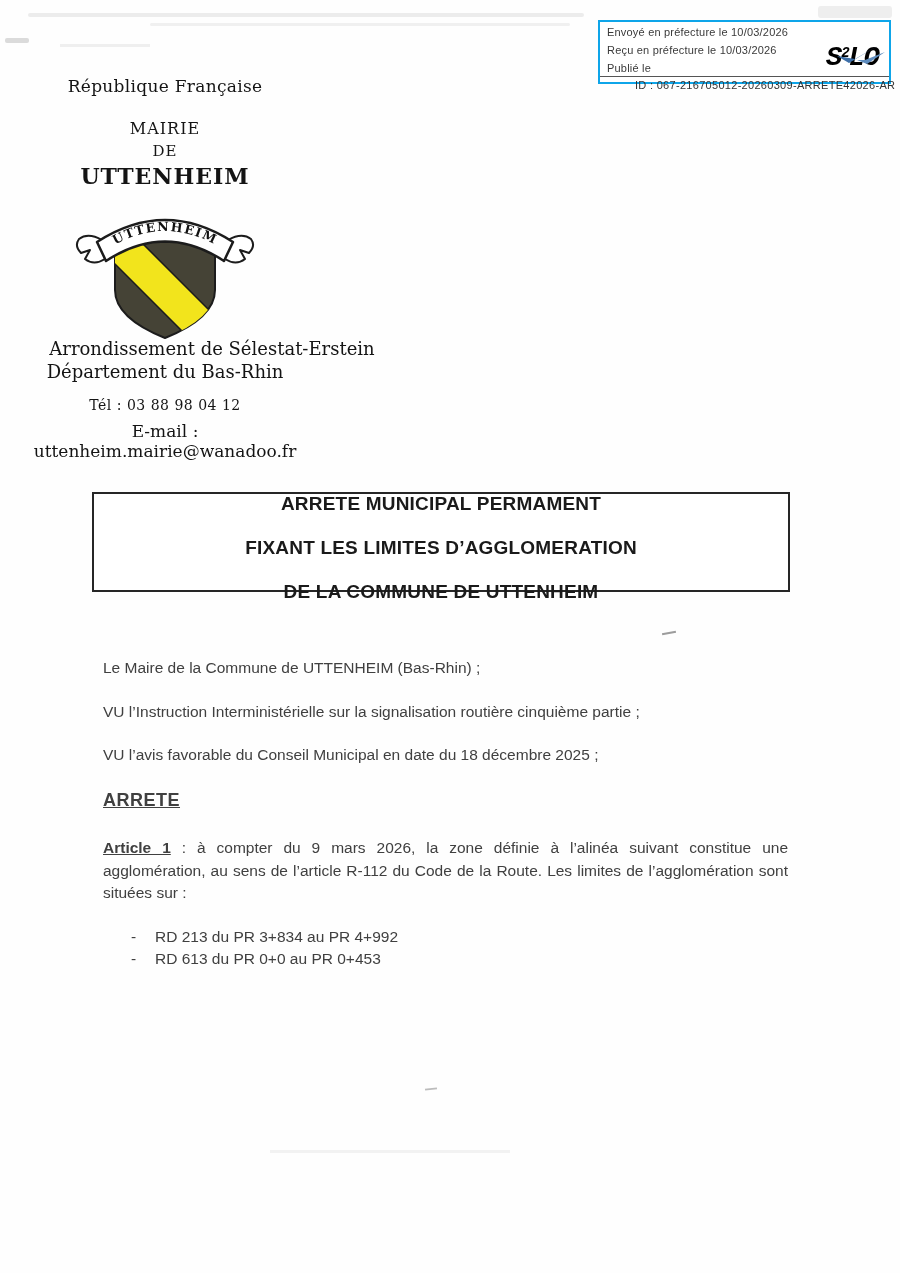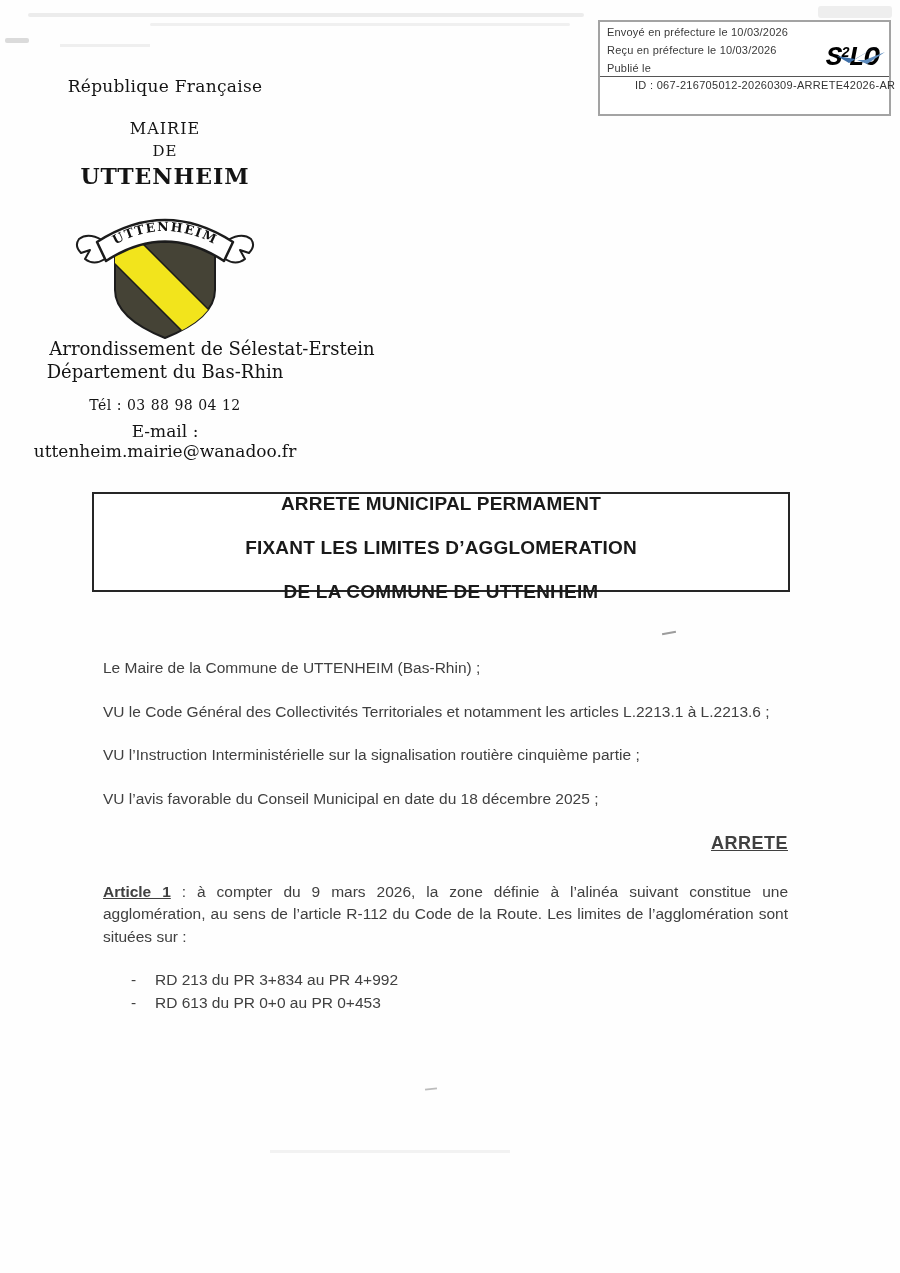--- a/index.html
+++ b/index.html
@@ -20,22 +20,22 @@
   .a4{left:5px;top:38px;width:24px;height:5px;opacity:.35;border-radius:2px;}
   .a5{left:60px;top:44px;width:90px;height:3px;opacity:.15;}
   .a6{left:618px;top:562px;width:16px;height:2px;opacity:.55;transform:rotate(-8deg);background:#4a4a4a;}
   .a7{left:662px;top:632px;width:14px;height:2px;opacity:.55;transform:rotate(-10deg);background:#4a4a4a;}
   .a8{left:672px;top:583px;width:12px;height:2px;opacity:.4;background:#4a4a4a;}
   .a9{left:270px;top:1150px;width:240px;height:3px;opacity:.12;}
   .a10{left:425px;top:1088px;width:12px;height:2px;opacity:.4;background:#5a5a5a;transform:rotate(-6deg);}
 
   
   .stamp{
-    position:absolute;left:598px;top:20px;width:293px;height:96px;
-    border:2px solid #a3a3a3;background:#fff;box-sizing:border-box;
+    position:absolute;left:598px;top:20px;width:293px;height:64px;
+    border:2px solid #0ea5e9;background:#fff;box-sizing:border-box;
     font-size:11px;color:#3a3a3a;
   }
   .stamp-line{position:absolute;left:7px;white-space:nowrap;letter-spacing:.2px;}
   .st1{top:4px;}
   .st2{top:22px;}
   .st3{top:40px;}
   .stamp-sep{position:absolute;left:0;right:0;top:54px;height:1px;background:#555;}
   .st-id{top:57px;font-size:11px;letter-spacing:.3px;color:#333;margin-left:28px;}
   .s2lo{
     position:absolute;right:10px;top:18px;
@@ -68,21 +68,21 @@
   }
   .title-box div{font-size:19px;font-weight:bold;color:#1a1a1a;line-height:30px;letter-spacing:.2px;margin-top:12px;}
 
   
   .doc-body{
     position:absolute;left:103px;top:657px;width:685px;
     font-size:15.5px;line-height:22.5px;text-align:justify;color:#404040;
   }
   .doc-body p{margin:0 0 21px 0;}
   .arrete-heading{
-    text-align:right;font-weight:bold;font-size:18px;
+    text-align:left;font-weight:bold;font-size:18px;
     margin:22px 0 26px 0 !important;letter-spacing:.5px;
   }
   .arrete-heading span{text-decoration:underline;}
   .article-label{font-weight:bold;text-decoration:underline;}
   .bullets{list-style:none;margin:0;padding:0 0 0 28px;}
   .bullets li{display:flex;gap:0;line-height:22.5px;}
   .bullet-marker{width:24px;flex:0 0 24px;}
 </style>
 </head>
 <body>
@@ -151,21 +151,20 @@
   </div>
 
   <div class="title-box">
     <div>ARRETE MUNICIPAL PERMAMENT</div>
     <div>FIXANT LES LIMITES D’AGGLOMERATION</div>
     <div>DE LA COMMUNE DE UTTENHEIM</div>
   </div>
 
   <div class="doc-body">
     <p>Le Maire de la Commune de UTTENHEIM (Bas-Rhin) ;</p>
-    <p>VU le Code Général des Collectivités Territoriales et notamment les articles L.2213.1 à L.2213.6 ;</p>
     <p>VU l’Instruction Interministérielle sur la signalisation routière cinquième partie ;</p>
     <p>VU l’avis favorable du Conseil Municipal en date du 18 décembre 2025 ;</p>
     <p class="arrete-heading"><span>ARRETE</span></p>
     <p><span class="article-label">Article 1</span><span> : à compter du 9 mars 2026, la zone définie à l’alinéa suivant constitue une agglomération, au sens de l’article R-112 du Code de la Route. Les limites de l’agglomération sont situées sur :</span></p>
     <ul class="bullets">
       <li>
         <span class="bullet-marker">-</span>
         <span>RD 213 du PR 3+834 au PR 4+992</span>
       </li>
       <li>

